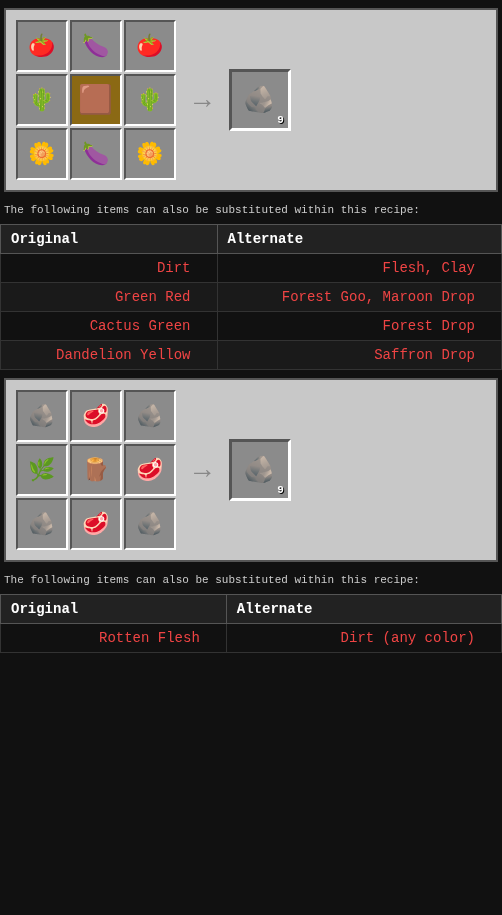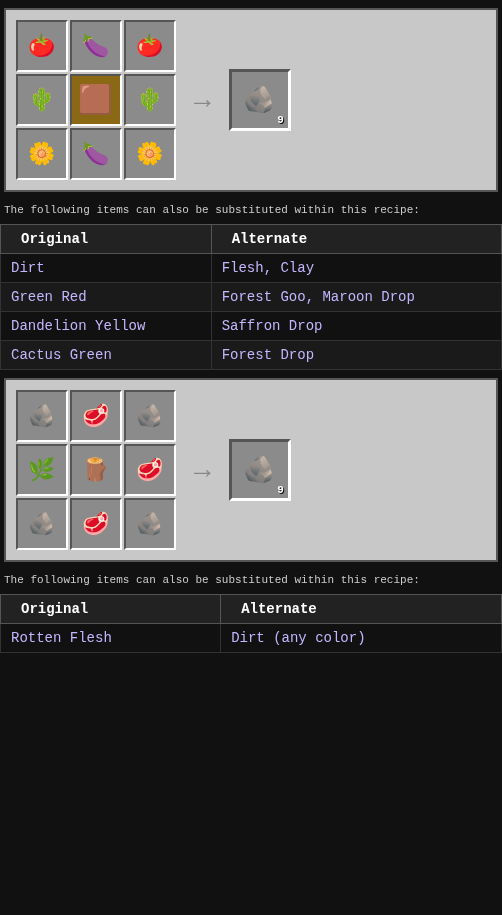--- a/index.html
+++ b/index.html
@@ -79,30 +79,31 @@
       width: 100%;
       border-collapse: collapse;
       border: 1px solid #555;
       margin: 2px 0 8px 0;
     }
 
     .subst-table th {
       background: #222;
       color: #fff;
       font-weight: bold;
-      padding: 6px 20px;
+      padding: 6px 10px;
       text-align: left;
       border: 1px solid #555;
     }
 
     .subst-table td {
-      padding: 6px 10px;
+      padding: 6px 26px;
       border: 1px solid #333;
-      color: #c4b5fd;
+      color: #ef4444;
       vertical-align: top;
+      text-align: right;
     }
 
     .subst-table tr:nth-child(even) td {
       background: #1a1a1a;
     }
 
     .subst-table tr:nth-child(odd) td {
       background: #111;
     }
   </style>
@@ -143,26 +144,26 @@
   <tbody>
     <tr>
       <td>Dirt</td>
       <td>Flesh, Clay</td>
     </tr>
     <tr>
       <td>Green Red</td>
       <td>Forest Goo, Maroon Drop</td>
     </tr>
     <tr>
+      <td>Cactus Green</td>
+      <td>Forest Drop</td>
+    </tr>
+    <tr>
       <td>Dandelion Yellow</td>
       <td>Saffron Drop</td>
-    </tr>
-    <tr>
-      <td>Cactus Green</td>
-      <td>Forest Drop</td>
     </tr>
   </tbody>
 </table>
 
 <div class="recipe-box">
   <div class="crafting-grid">
 
     <div class="grid-cell" style="font-size:22px;">🪨</div>
     <div class="grid-cell" style="font-size:22px;">🥩</div>
     <div class="grid-cell" style="font-size:22px;">🪨</div>

